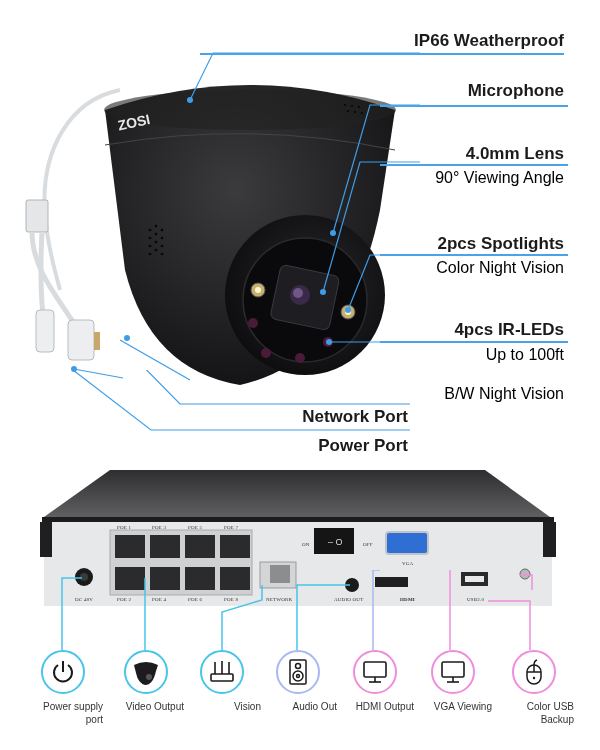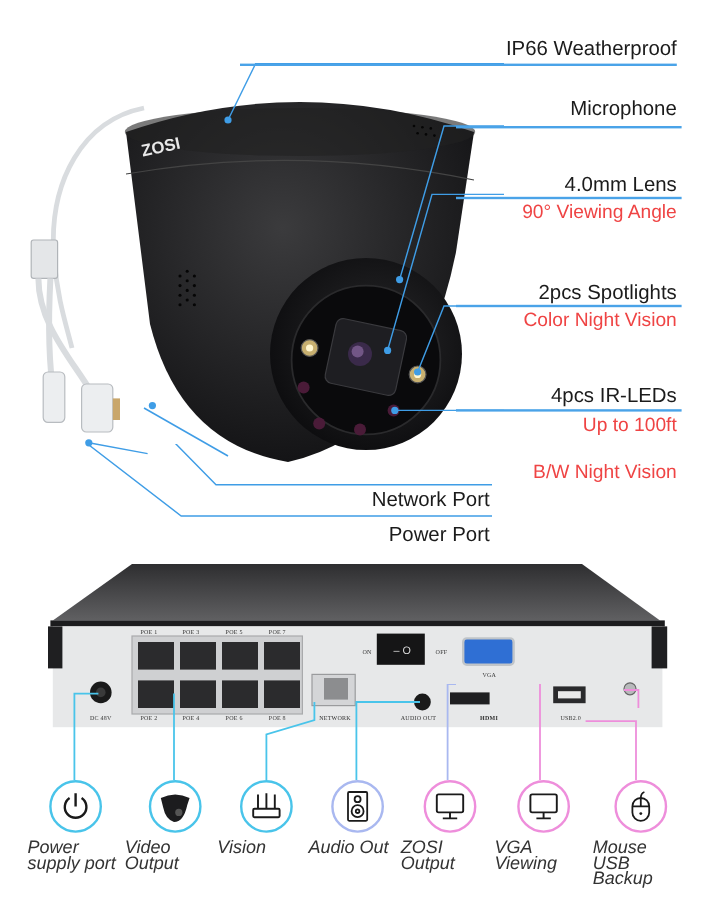--- a/index.html
+++ b/index.html
@@ -1,24 +1,24 @@
 <!DOCTYPE html>
 <html><head>
 <meta charset="utf-8">
 <style>
   html, body { margin:0; padding:0; background:#fff; }
   body { width:600px; height:750px; position:relative; overflow:hidden; font-family:"Liberation Sans", sans-serif; color:#1a1a1a; }
   .abs { position:absolute; }
-  .feat-title { position:absolute; right:36px; font-size:17px; font-weight:normal; color:#1b1b1b; white-space:nowrap; text-align:right; }
-  .feat-sub { position:absolute; right:36px; font-size:16px; color:#ef4444; white-space:nowrap; text-align:right; line-height:23px; }
+  .feat-title { position:absolute; right:36px; font-size:17px; font-weight:bold; color:#1b1b1b; white-space:nowrap; text-align:right; }
+  .feat-sub { position:absolute; right:36px; font-size:16px; color:#000000; white-space:nowrap; text-align:right; line-height:23px; }
   .hline { position:absolute; height:1.5px; background:#4aa3e8; }
   .icon-circle { position:absolute; width:40px; height:40px; border-radius:50%; border:2px solid #49c4ea; background:#fff; display:flex; align-items:center; justify-content:center; }
   .icon-circle.violet { border-color:#a9b8f0; }
   .icon-circle.pink { border-color:#ee8edb; }
-  .icon-label { position:absolute; width:80px; text-align:left; font-size:15px; color:#333; line-height:13px;font-style:italic; }
+  .icon-label { position:absolute; width:80px; text-align:right; font-size:10px; color:#333; line-height:13px; }
   .port-lbl { position:absolute; font-size:5px; color:#333; font-family:"Liberation Serif", serif; letter-spacing:0.2px; }
 </style>
 </head>
 <body>
 
 <div class="abs" style="left:0;top:40px;width:420px;height:380px;">
   <svg width="420" height="380" viewBox="0 0 420 380">
     <defs>
       <radialGradient id="bodyG" cx="45%" cy="35%" r="70%">
         <stop offset="0" stop-color="#3b3b3d"></stop>
@@ -257,21 +257,21 @@
 
 <div class="icon-circle pink" style="left:353px;top:650px;">
   <svg width="28" height="26" viewBox="0 0 28 26">
       <g stroke="#1a1a1a" stroke-width="1.6" fill="none">
         <rect x="3" y="3" width="22" height="15" rx="1.5"></rect>
         <line x1="14" y1="18" x2="14" y2="23"></line>
         <line x1="8" y1="23" x2="20" y2="23"></line>
       </g>
     </svg>
 </div>
-<div class="icon-label" style="left:334px;top:700px;">ZOSI Output</div>
+<div class="icon-label" style="left:334px;top:700px;">HDMI Output</div>
 
 <div class="icon-circle pink" style="left:431px;top:650px;">
   <svg width="28" height="26" viewBox="0 0 28 26">
       <g stroke="#1a1a1a" stroke-width="1.6" fill="none">
         <rect x="3" y="3" width="22" height="15" rx="1.5"></rect>
         <line x1="14" y1="18" x2="14" y2="23"></line>
         <line x1="8" y1="23" x2="20" y2="23"></line>
       </g>
     </svg>
 </div>
@@ -281,13 +281,13 @@
   <svg width="20" height="28" viewBox="0 0 20 28">
       <g stroke="#1a1a1a" stroke-width="1.5" fill="none">
         <rect x="3" y="7" width="14" height="19" rx="7"></rect>
         <line x1="3" y1="14" x2="17" y2="14"></line>
         <line x1="10" y1="7" x2="10" y2="14"></line>
         <path d="M10,7 Q10,3 13,2"></path>
       </g>
       <circle cx="10" cy="20" r="1.2" fill="#1a1a1a"></circle>
     </svg>
 </div>
-<div class="icon-label" style="left:494px;top:700px;width:80px;">Mouse USB Backup</div>
+<div class="icon-label" style="left:494px;top:700px;width:80px;">Color USB Backup</div>
 
 </body></html>

